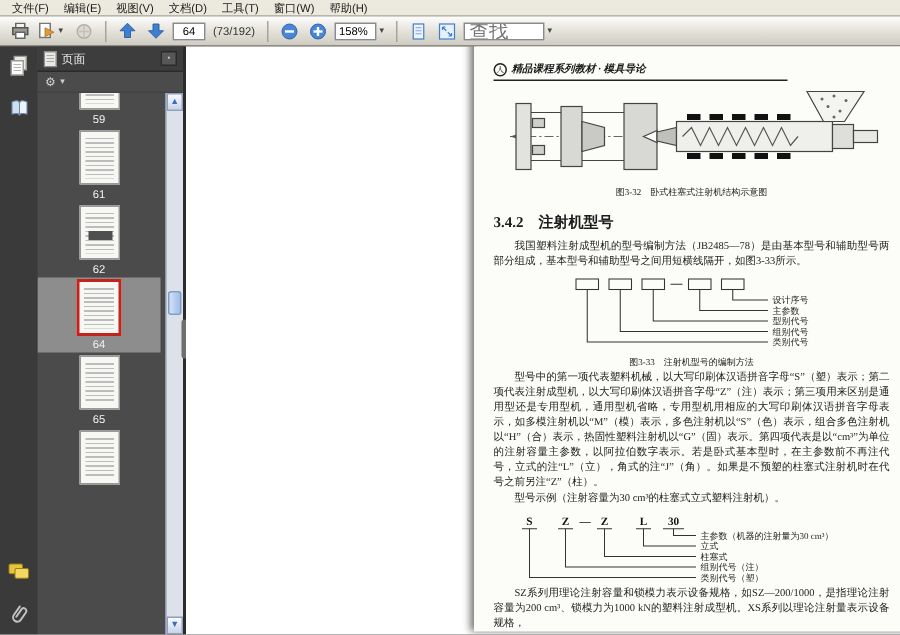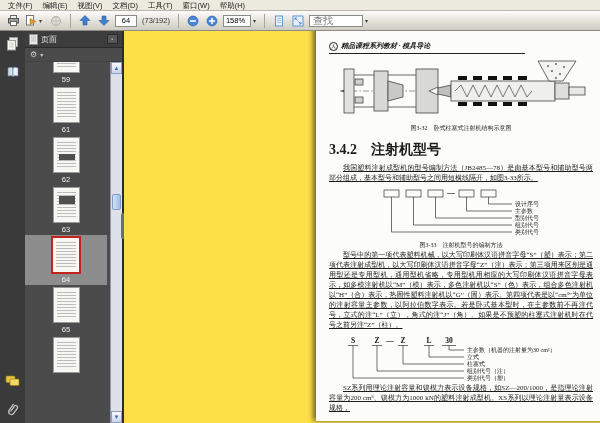--- a/index.html
+++ b/index.html
@@ -15,21 +15,21 @@
   .toolbar { height:20px; background:linear-gradient(#fdfdfc,#e3e0d8 55%,#cfccc3);
              border-bottom:1px solid #8f8b82; display:flex; align-items:center; padding:0 5px; gap:3px; }
   .tbtn { height:16px; min-width:16px; display:flex; align-items:center; justify-content:center;
           background:transparent; border:none; padding:0 1px; }
   .sep { width:1px; height:14px; background:#a8a49a; margin:0 3px; }
   .page-input { width:22px; height:12px; font-size:7.5px; text-align:center; border:1px solid #8a8a8a;
                 background:#fff; padding:0; font-family:inherit; }
   .frac { font-size:7.5px; color:#333; padding:0 2px; white-space:nowrap; }
   .zoom-wrap,.search-wrap { display:flex; align-items:flex-end; }
   .zoom-input { width:28px; height:12px; font-size:7.5px; border:1px solid #8a8a8a; padding:0 2px; font-family:inherit; }
-  .search-input { width:54px; height:12px; font-size:10px; border:1px solid #8a8a8a; padding:0 3px;
+  .search-input { width:54px; height:12px; font-size:13px; border:1px solid #8a8a8a; padding:0 3px;
                   font-family:Liberation Serif, serif; color:#555; }
   .caret-btn { font-size:6px; color:#444; padding:0 2px; line-height:12px; }
 
   
   .main { display:flex; height:392px; }
 
   .iconstrip { width:25px; background:#3a3a3a; display:flex; flex-direction:column; align-items:center;
                padding:5px 0 6px; gap:12px; flex:none; }
   .strip-icon { width:17px; height:16px; display:flex; align-items:center; justify-content:center; }
   .strip-spacer { flex:1; }
@@ -60,34 +60,34 @@
   .sb-btn { height:12px; display:flex; align-items:center; justify-content:center; font-size:6px; color:#3a6ebd;
             background:linear-gradient(#fafbfd,#c9d4e8); border:1px solid #8fa0bf; }
   .sb-btn.down { position:absolute; bottom:0; left:0; right:0; }
   .sb-thumbV { position:absolute; left:1px; right:1px; top:132px; height:16px;
                background:linear-gradient(90deg,#d5e2f6,#9fbde8); border:1px solid #7e9cc8; border-radius:2px; }
 
   .splitter { width:2px; background:#2b2b2b; position:relative; flex:none; }
   .grip { position:absolute; top:182px; left:-1px; width:4px; height:26px; background:#6e6e6e; border-radius:2px; }
 
   
-  .viewer { flex:1; background:#fde047; position:relative; overflow:hidden; }
+  .viewer { flex:1; background:#ffffff; position:relative; overflow:hidden; }
   .pageDoc { position:absolute; left:192px; top:-10px; width:430px; height:400px; background:#fcfcf9;
              box-shadow:-3px 0 5px rgba(0,0,0,.55); color:#1c1c1c;
              font-family:"Liberation Serif","DejaVu Serif",serif; }
   .doc-inner { padding:20px 0 0 13px; width:277px; }
   .doc-header { display:flex; align-items:center; gap:3px; border-bottom:1px solid #222;
                 padding-bottom:2px; width:196px; }
   .logo { width:9px; height:9px; border:1px solid #222; border-radius:50%; font-size:5px;
           display:flex; align-items:center; justify-content:center; flex:none; }
   .doc-title { font-size:7px; font-weight:bold; font-style:italic; white-space:nowrap; }
   .fig32,.fig33,.figex { display:block; margin:5px auto 0; }
   .caption { font-size:6px; text-align:center; margin-top:1px; color:#222; }
-  .heading { font-size:14px; font-weight:bold; margin:8px 0 4px; }
-  .para { font-size:7px; line-height:10px; text-align:justify; text-indent:2em; margin-bottom:1px;text-decoration:underline; }
+  .heading { font-size:10px; font-weight:bold; margin:8px 0 4px; }
+  .para { font-size:7px; line-height:10px; text-align:justify; text-indent:2em; margin-bottom:1px; }
 </style>
 </head>
 <body>
 
 <div class="menubar">
   <span class="menu-item">文件(F)</span>
   <span class="menu-item">编辑(E)</span>
   <span class="menu-item">视图(V)</span>
   <span class="menu-item">文档(D)</span>
   <span class="menu-item">工具(T)</span>
@@ -229,29 +229,20 @@
           <div class="thumb-label">61</div>
         </div>
         <div class="thumb-item">
           <div class="thumb-box">
               <div class="thumb-page">
                 <div class="mini"></div>
                 <div class="blob"></div>
               </div>
             </div>
           <div class="thumb-label">62</div>
-        </div>
-        <div class="thumb-item">
-          <div class="thumb-box">
-              <div class="thumb-page">
-                <div class="mini"></div>
-                <div class="blob" style="top:8px;height:8px"></div>
-              </div>
-            </div>
-          <div class="thumb-label">63</div>
         </div>
         <div class="thumb-item sel">
           <div class="thumb-box">
               <div class="thumb-page">
                 <div class="mini"></div>
               </div>
             </div>
           <div class="thumb-label">64</div>
         </div>
         <div class="thumb-item">
@@ -359,20 +350,21 @@
             <text x="151" y="18">设计序号</text>
             <text x="151" y="25">主参数</text>
             <text x="151" y="32">型别代号</text>
             <text x="151" y="39">组别代号</text>
             <text x="151" y="46">类别代号</text>
           </g>
         </svg>
         <div class="caption">图3-33　注射机型号的编制方法</div>
 
         <p class="para">型号中的第一项代表塑料机械，以大写印刷体汉语拼音字母“S”（塑）表示；第二项代表注射成型机，以大写印刷体汉语拼音字母“Z”（注）表示；第三项用来区别是通用型还是专用型机，通用型机省略，专用型机用相应的大写印刷体汉语拼音字母表示，如多模注射机以“M”（模）表示，多色注射机以“S”（色）表示，组合多色注射机以“H”（合）表示，热固性塑料注射机以“G”（固）表示。第四项代表是以“cm³”为单位的注射容量主参数，以阿拉伯数字表示。若是卧式基本型时，在主参数前不再注代号，立式的注“L”（立），角式的注“J”（角）。如果是不预塑的柱塞式注射机时在代号之前另注“Z”（柱）。</p>
+        <p class="para">型号示例（注射容量为30 cm³的柱塞式立式塑料注射机）。</p>
 
         <svg class="figex" width="250" height="48" viewBox="0 0 250 48">
           <g font-size="7.5" font-weight="bold" fill="#111" text-anchor="middle">
             <text x="17" y="8">S</text>
             <text x="41" y="8">Z</text>
             <text x="54" y="8">—</text>
             <text x="67" y="8">Z</text>
             <text x="93" y="8">L</text>
             <text x="113" y="8">30</text>
           </g>

